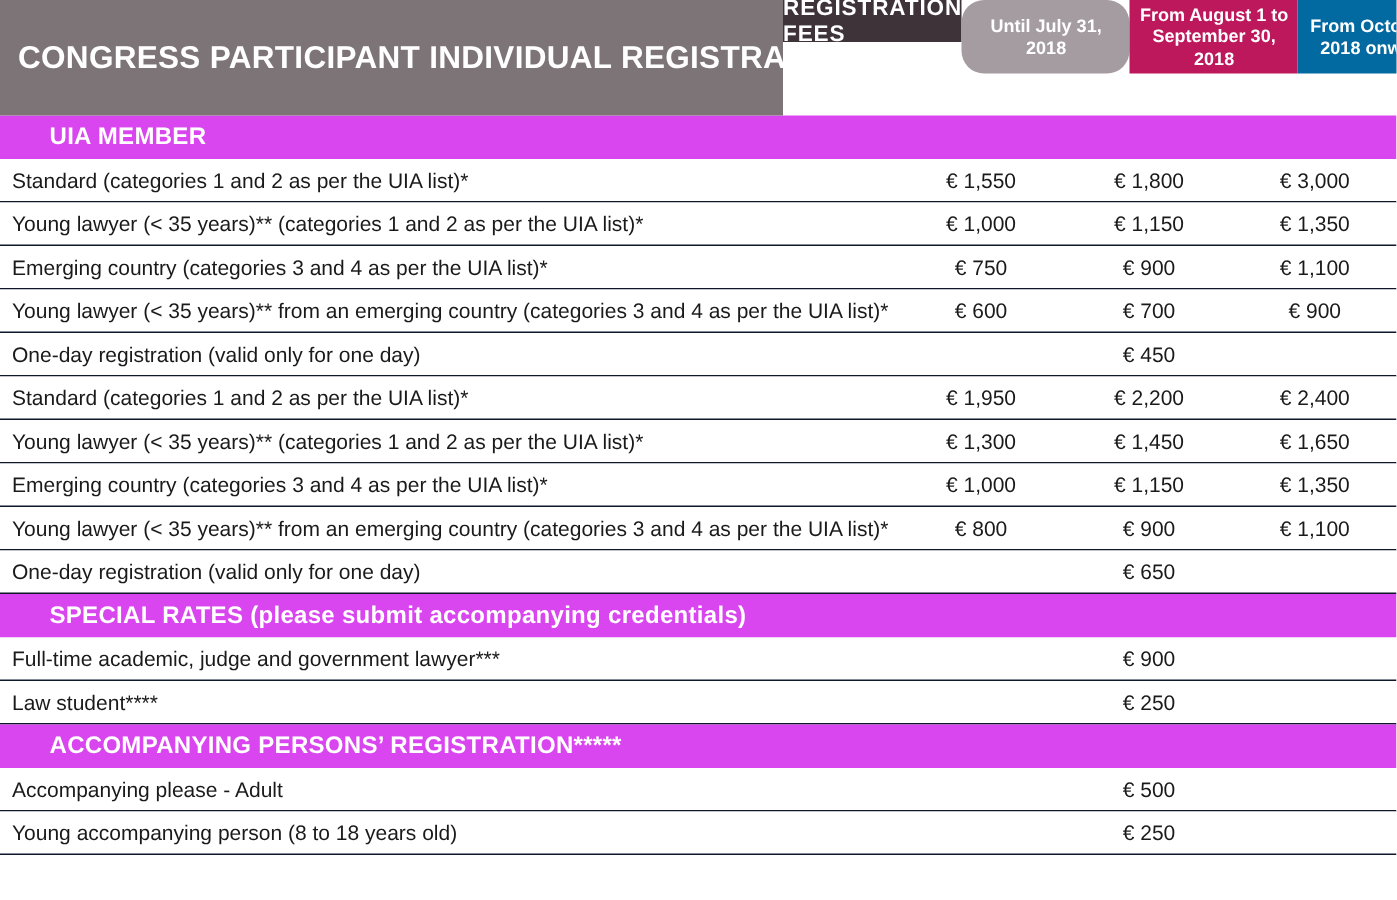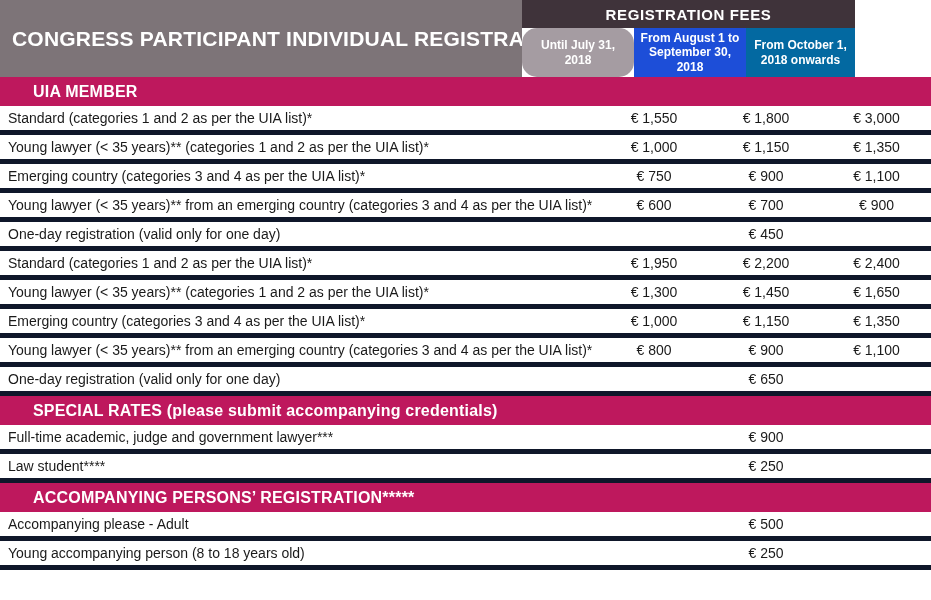--- a/index.html
+++ b/index.html
@@ -14,48 +14,48 @@
   
   .hdr { display:flex; height:77px; }
   .title-cell {
     width:522px; background:#7d7478; color:#ffffff;
     display:flex; align-items:center; padding-left:12px;
   }
   .title-cell .title-text {
     font-weight:bold; font-size:21px; letter-spacing:0.2px;
     white-space:nowrap;
   }
-  .fees-hdr { width:333px; display:flex; flex-direction:column; }
+  .fees-hdr { width:333px; display:flex; flex-direction:row; }
   .fees-title {
     height:28px; background:#3f333a; color:#ffffff;
     display:flex; align-items:center; justify-content:center;
     font-weight:bold; font-size:15px; letter-spacing:0.6px;
   }
   .fees-cols { display:flex; height:49px; }
   .fcol {
     color:#ffffff; font-weight:bold; font-size:12px; line-height:1.2;
     display:flex; align-items:center; justify-content:center;
     text-align:center; white-space:pre-line;
   }
   .c1 { width:112px; background:#a59ca2;border-radius:15px; }
-  .c2 { width:112px; background:#1d4ed8; }
+  .c2 { width:112px; background:#be185d; }
   .c3 { width:109px; background:#0369a1; }
 
   
   .section-bar {
-    height:29px; background:#be185d; color:#ffffff;
+    height:29px; background:#d946ef; color:#ffffff;
     display:flex; align-items:center; padding-left:33px;
     font-weight:bold; font-size:16px; letter-spacing:0.2px;
     white-space:nowrap;
   }
 
   
   .row {
     display:flex; height:29px; background:#ffffff;
-    border-bottom:5px solid #0f172a;
+    border-bottom:1px solid #0f172a;
     color:#1a1a1a; font-size:14px;
   }
   .label {
     width:598px; display:flex; align-items:center;
     padding-left:8px; overflow:hidden;
   }
   .fit { display:inline-block; white-space:nowrap; }
   .fee { display:flex; align-items:center; justify-content:center; white-space:nowrap; }
   .f1 { width:112px; }
   .f2 { width:112px; }

